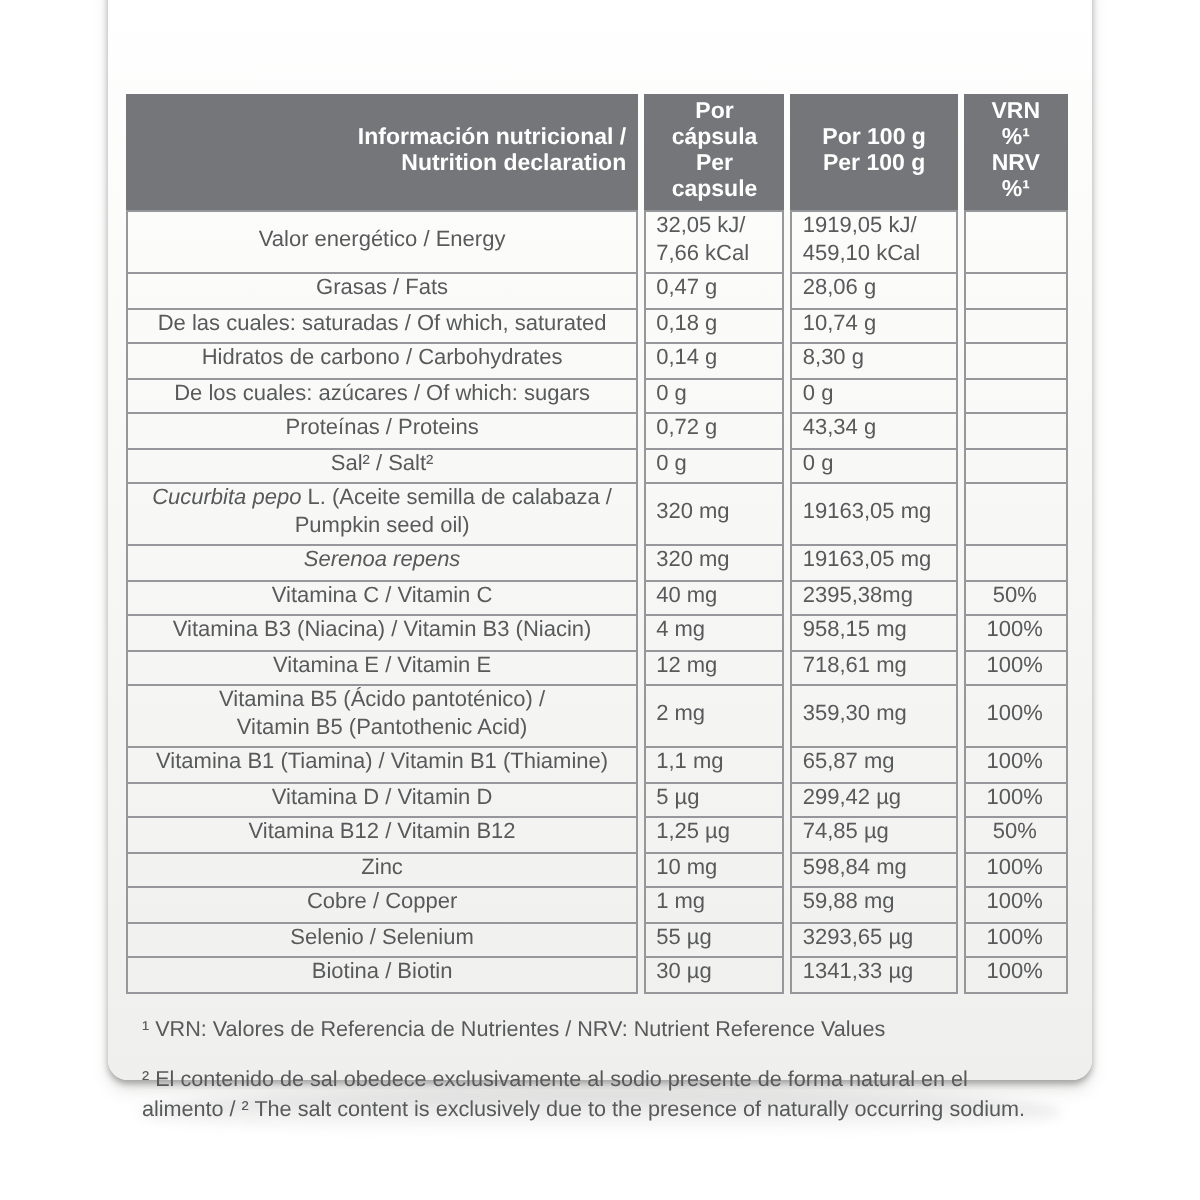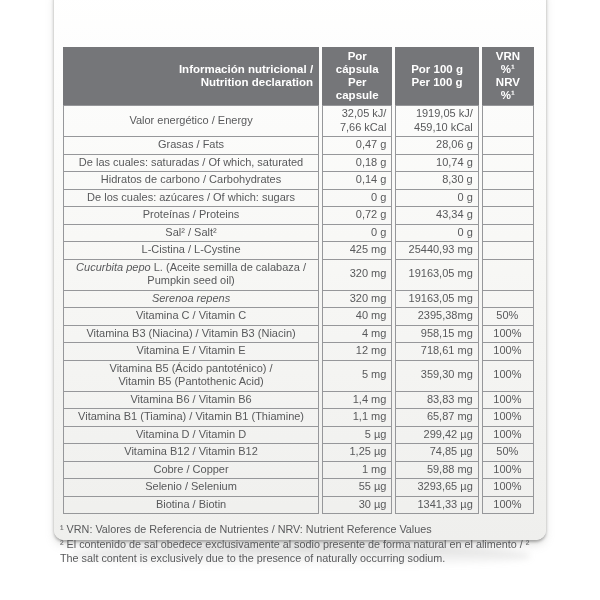--- a/index.html
+++ b/index.html
@@ -55,31 +55,31 @@
   tbody td{
     border:1px solid var(--border);
     border-top:0;
     padding:1px 5px 2px 5px;
     line-height:13.5px;
     vertical-align:middle;
     background:transparent;
   }
   tbody tr:first-child td{border-top:1px solid var(--border);}
   td.c-label{text-align:center;white-space:pre-line;}
-  td.c-num{text-align:right;white-space:pre-line;margin-top:36px;}
+  td.c-num{white-space:pre-line;margin-top:36px;}
   td.c-nrv{text-align:center;padding-right:6px;}
   td i{font-style:italic;}
   .footnotes{
     margin-top:8px;
     width:478px;
     font-size:10.8px;
     line-height:14.5px;
     color:var(--body-text);
   }
-  .footnote{margin:0;}
+  .footnote{margin:11px;}
 </style>
 </head>
 <body>
 
 <div class="box"></div>
 <div class="box-reflection"></div>
 
 <div class="content">
   <table class="nutrition-table">
     <colgroup>
@@ -139,26 +139,20 @@
           <td class="c-num">43,34 g</td>
           <td class="c-nrv"></td>
         </tr>
         <tr>
           <td class="c-label"><span>Sal² / Salt²</span></td>
           <td class="c-num">0 g</td>
           <td class="c-num">0 g</td>
           <td class="c-nrv"></td>
         </tr>
         <tr>
-          <td class="c-label"><span>L-Cistina / L-Cystine</span></td>
-          <td class="c-num">425 mg</td>
-          <td class="c-num">25440,93 mg</td>
-          <td class="c-nrv"></td>
-        </tr>
-        <tr>
           <td class="c-label"><i>Cucurbita pepo</i><span> L. (Aceite semilla de calabaza /
 Pumpkin seed oil)</span></td>
           <td class="c-num">320 mg</td>
           <td class="c-num">19163,05 mg</td>
           <td class="c-nrv"></td>
         </tr>
         <tr>
           <td class="c-label"><i>Serenoa repens</i></td>
           <td class="c-num">320 mg</td>
           <td class="c-num">19163,05 mg</td>
@@ -178,47 +172,47 @@
         </tr>
         <tr>
           <td class="c-label"><span>Vitamina E / Vitamin E</span></td>
           <td class="c-num">12 mg</td>
           <td class="c-num">718,61 mg</td>
           <td class="c-nrv">100%</td>
         </tr>
         <tr>
           <td class="c-label"><span>Vitamina B5 (Ácido pantoténico) /
 Vitamin B5 (Pantothenic Acid)</span></td>
-          <td class="c-num">5 mg</td>
+          <td class="c-num">2 mg</td>
           <td class="c-num">359,30 mg</td>
-          <td class="c-nrv">100%</td>
-        </tr>
-        <tr>
-          <td class="c-label"><span>Vitamina B6 / Vitamin B6</span></td>
-          <td class="c-num">1,4 mg</td>
-          <td class="c-num">83,83 mg</td>
           <td class="c-nrv">100%</td>
         </tr>
         <tr>
           <td class="c-label"><span>Vitamina B1 (Tiamina) / Vitamin B1 (Thiamine)</span></td>
           <td class="c-num">1,1 mg</td>
           <td class="c-num">65,87 mg</td>
           <td class="c-nrv">100%</td>
         </tr>
         <tr>
           <td class="c-label"><span>Vitamina D / Vitamin D</span></td>
           <td class="c-num">5 µg</td>
           <td class="c-num">299,42 µg</td>
           <td class="c-nrv">100%</td>
         </tr>
         <tr>
           <td class="c-label"><span>Vitamina B12 / Vitamin B12</span></td>
           <td class="c-num">1,25 µg</td>
           <td class="c-num">74,85 µg</td>
           <td class="c-nrv">50%</td>
+        </tr>
+        <tr>
+          <td class="c-label"><span>Zinc</span></td>
+          <td class="c-num">10 mg</td>
+          <td class="c-num">598,84 mg</td>
+          <td class="c-nrv">100%</td>
         </tr>
         <tr>
           <td class="c-label"><span>Cobre / Copper</span></td>
           <td class="c-num">1 mg</td>
           <td class="c-num">59,88 mg</td>
           <td class="c-nrv">100%</td>
         </tr>
         <tr>
           <td class="c-label"><span>Selenio / Selenium</span></td>
           <td class="c-num">55 µg</td>

